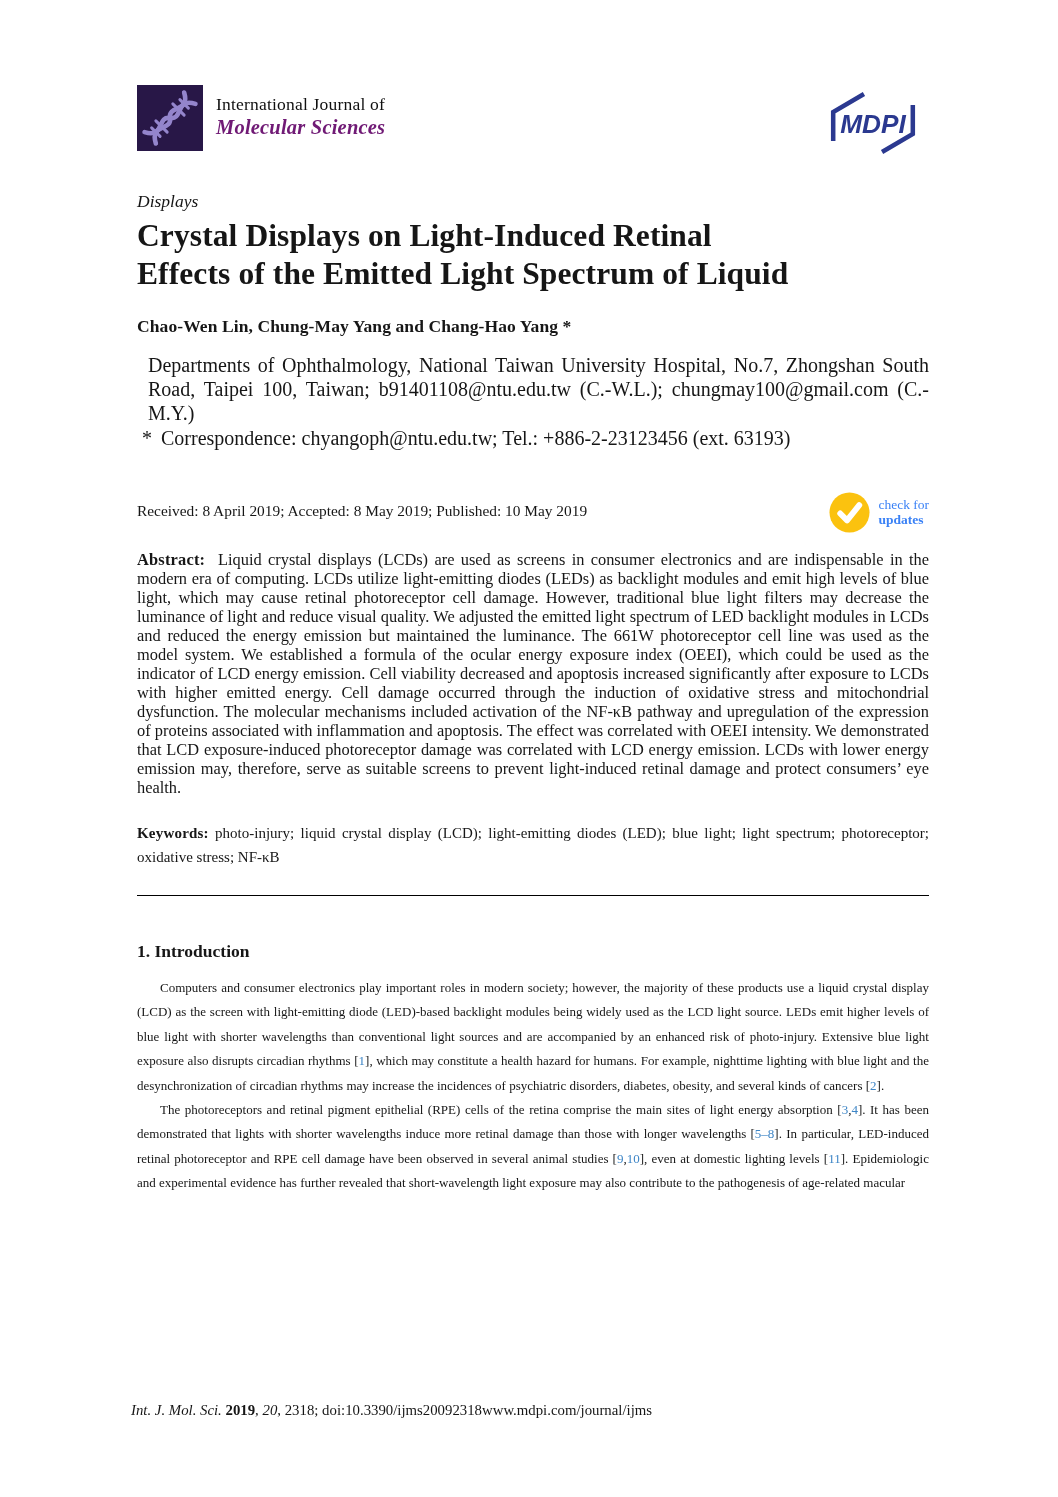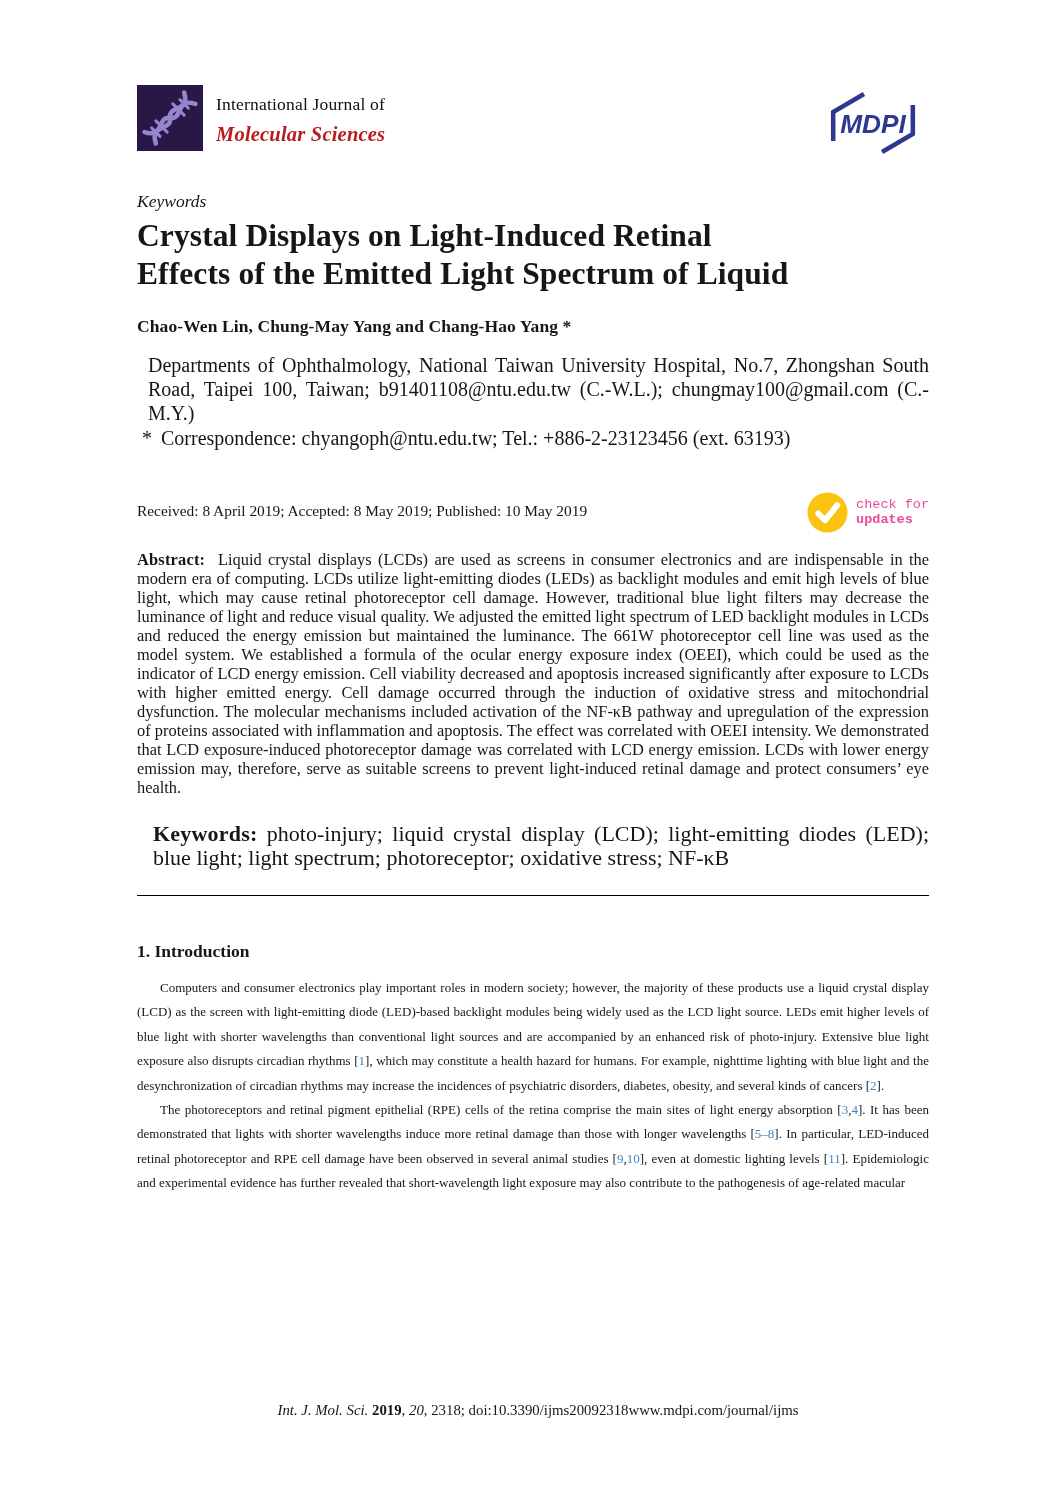--- a/index.html
+++ b/index.html
@@ -24,22 +24,22 @@
     margin-bottom: 30px;
   }
   .brand { display: flex; gap: 13px; }
   .brand-logo-box { width: 66px; height: 66px; }
   .brand-text { padding-top: 9px; }
   .journal-line1 { font-size: 17.5px; color: #101010; letter-spacing: 0.2px; }
   .journal-line2 {
     font-size: 20.5px;
     font-weight: bold;
     font-style: italic;
-    color: #b91c1c;
-    margin-top: 8px;
+    color: #701a75;
+    margin-top: 1px;
     letter-spacing: 0.2px;
   }
   .mdpi-logo { width: 112px; height: 76px; margin-top: 0px; }
 
   
   .article-type { font-style: italic; font-size: 17.5px; margin-bottom: 5px; }
   .paper-title {
     font-size: 31.5px;
     font-weight: bold;
     line-height: 38px;
@@ -65,40 +65,39 @@
   .dates { font-size: 15.4px; padding-top: 12px; }
   .updates-badge {
     display: flex;
     align-items: center;
     gap: 8px;
     cursor: pointer;
     padding-top: 2px;
   }
   .badge-icon { width: 41px; height: 41px; }
   .badge-text {
-    font-family: Liberation Mono, monospace;
+    font-family: Liberation Serif, serif;
     font-size: 13.5px;
     line-height: 14.5px;
-    color: #ec4899;
+    color: #3b82f6;
   }
   .badge-text .b2 { font-weight: bold; }
 
   
   .abstract {
     font-size: 16.4px;
     line-height: 19px;
     text-align: justify;
     margin-bottom: 25px;
   }
   .abstract b, .keywords b { letter-spacing: 0.2px; }
   .keywords {
-    font-size: 22px;
+    font-size: 15px;
     line-height: 23.85px;
     text-align: justify;
-    margin-left: 16px;
   }
   .rule {
     border: none;
     border-top: 1.7px solid #000;
     margin-top: 25px;
   }
 
   
   .section-heading { font-size: 17.5px; font-weight: bold; margin-top: 45px; margin-bottom: 14px; }
   .body-para {
@@ -107,25 +106,25 @@
     text-align: justify;
     text-indent: 23px;
   }
   .seg-ref { color: #3d85c6; }
   .seg-i { font-style: italic; }
   .seg-b { font-weight: bold; }
 
   
   .page-footer {
     position: absolute;
-    left: 147px;
+    left: 131px;
     right: 129px;
     bottom: 68px;
     display: flex;
-    justify-content: center;
+    justify-content: flex-start;
     font-size: 14.8px;
   }
 </style>
 </head>
 <body>
 
 <div class="page">
 
   <div class="header-row">
     <div class="brand">
@@ -149,21 +148,21 @@
     </div>
     <div class="mdpi-logo">
       <svg viewBox="0 0 120 84" width="112" height="76">
         <polyline points="16,62 16,30 50,10" fill="none" stroke="#2b3990" stroke-width="5"></polyline>
         <polyline points="104,22 104,54 70,74" fill="none" stroke="#2b3990" stroke-width="5"></polyline>
         <text x="60" y="53" text-anchor="middle" font-family="Liberation Sans, sans-serif" font-size="29" font-weight="bold" font-style="italic" fill="#2b3990">MDPI</text>
       </svg>
     </div>
   </div>
 
-  <div class="article-type">Keywords</div>
+  <div class="article-type">Displays</div>
   <h1 class="paper-title">
     <span>Crystal Displays on Light-Induced Retinal</span>
     <span>Effects of the Emitted Light Spectrum of Liquid</span>
   </h1>
   <div class="authors">Chao-Wen Lin, Chung-May Yang and Chang-Hao Yang *</div>
 
   <div class="aff-block">
     <div class="affiliation">Departments of Ophthalmology, National Taiwan University Hospital, No.7, Zhongshan South Road, Taipei 100, Taiwan; b91401108@ntu.edu.tw (C.-W.L.); chungmay100@gmail.com (C.-M.Y.)</div>
     <div class="correspondence">
       <span class="corr-marker">*</span>

